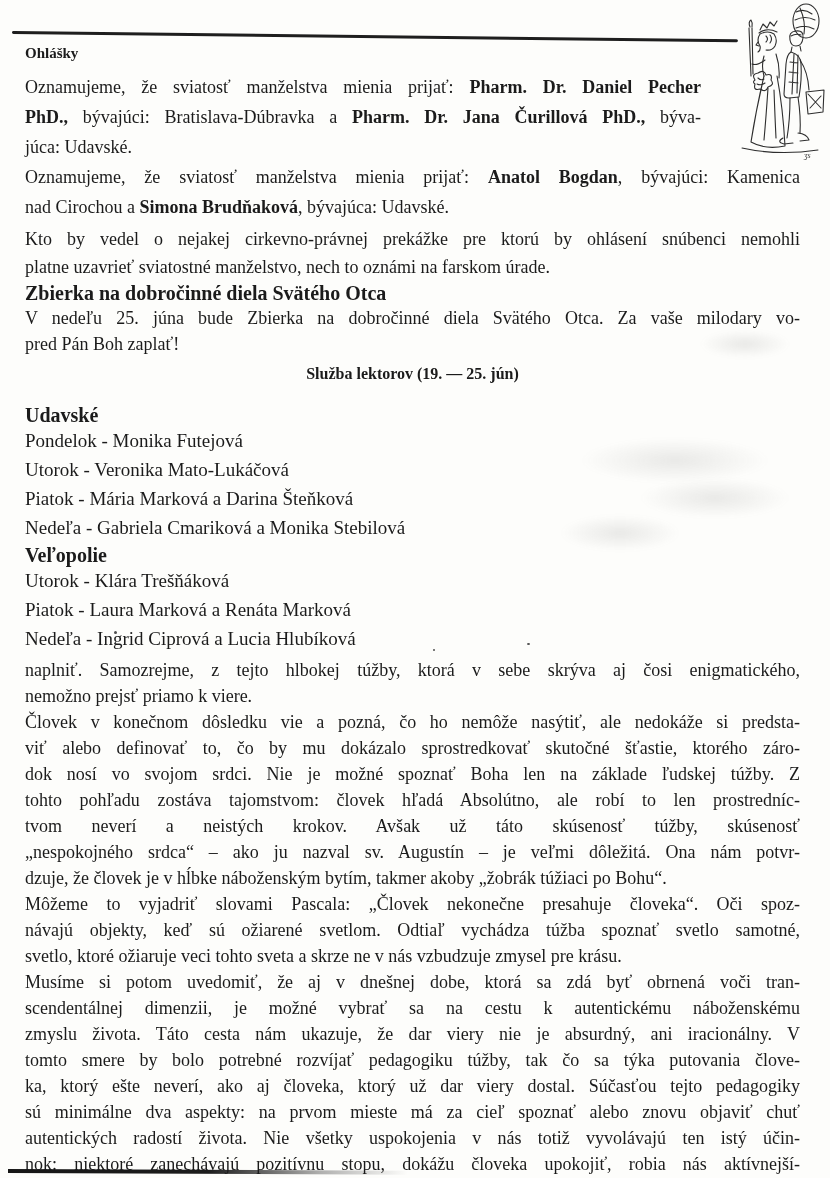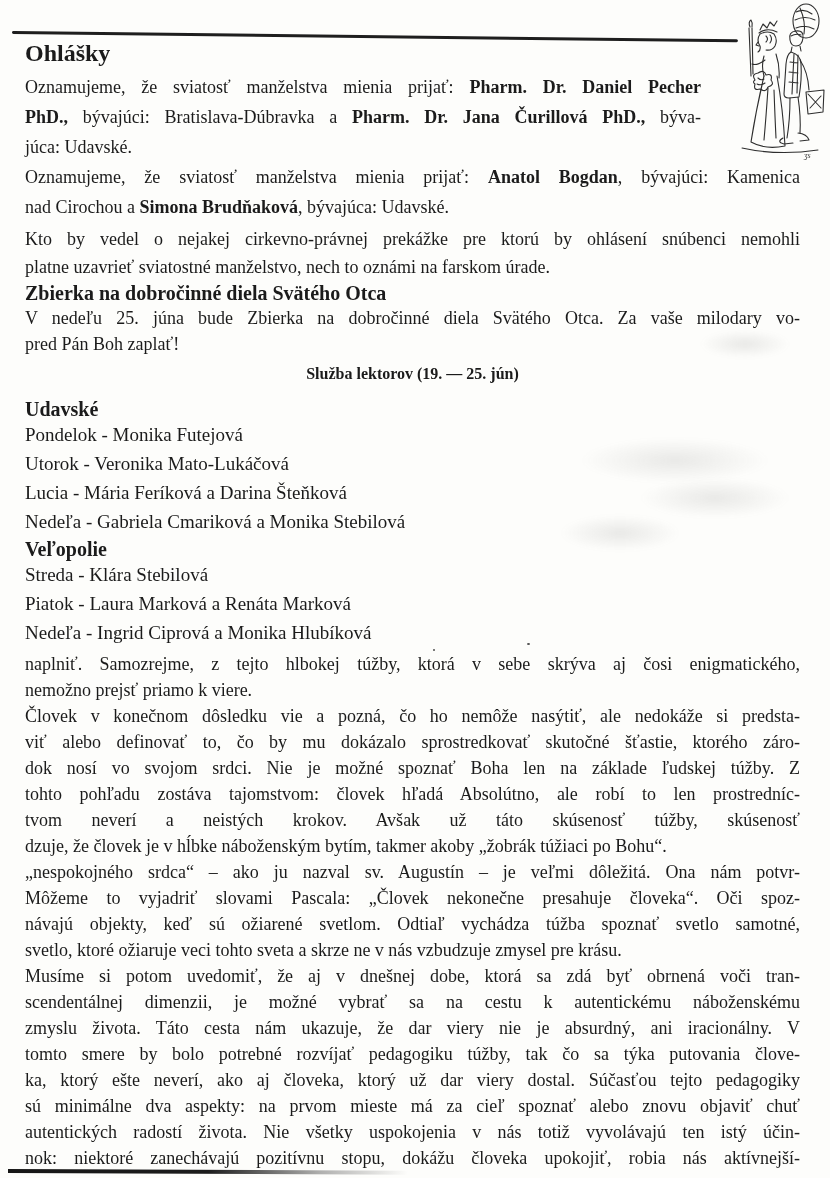--- a/index.html
+++ b/index.html
@@ -18,32 +18,32 @@
     background:#1e1e1e;transform:rotate(0.65deg);transform-origin:left center;
     border-radius:2px;
   }
   .bottom-rule{
     position:absolute;left:8px;top:1169px;width:400px;height:4px;
     background:linear-gradient(to right,#161616 0%,#1c1c1c 50%,rgba(30,30,30,.35) 78%,rgba(30,30,30,0) 100%);
     transform:rotate(0.25deg);transform-origin:left center;
   }
   .couple{position:absolute;top:0;right:0;width:92px;height:160px;}
   h1,h2,h3{font-family:inherit;}
-  .h-ohlasky{margin:12px 0 0;font-size:24px;line-height:26px;font-weight:700;}
+  .h-ohlasky{margin:12px 0 0;font-size:15px;line-height:26px;font-weight:700;}
   .para{font-size:18px;}
   .para .tline{line-height:30px;}
   .a1{margin:6px 99px 0 0;}
   .a2{margin-top:0;}
   .a3{margin-top:3px;}
   .a3 .tline{line-height:28px;}
   .h-zbierka{margin:0;font-size:20px;line-height:24px;font-weight:700;}
   .zb{margin-top:0;}
   .zb .tline{line-height:26px;}
   .h-title{margin:4px 0 0;font-size:16px;line-height:26px;font-weight:700;text-align:center;}
-  .h-sub{margin:11px 0 0;font-size:20px;line-height:22px;font-weight:700;}
+  .h-sub{margin:17px 0 0;font-size:20px;line-height:22px;font-weight:700;}
   .h-sub2{margin:2px 0 0;}
   .plist{font-size:19px;}
   .pline{line-height:29px;white-space:nowrap;}
   .article{margin-top:4px;font-size:18px;}
   .article .tline{line-height:26px;}
   .tline{
     text-align:justify;text-align-last:justify;-moz-text-align-last:justify;
     text-justify:inter-word;
   }
   .tline.tlast{text-align-last:left;-moz-text-align-last:left;}
@@ -120,41 +120,41 @@
       <div class="tline"><span>V nedeľu 25. júna bude Zbierka na dobročinné diela Svätého Otca. Za vaše milodary vo-</span></div>
       <div class="tline tlast"><span>pred Pán Boh zaplať!</span></div>
     </div>
 
   <h3 class="h-title">Služba lektorov (19. — 25. jún)</h3>
 
   <h2 class="h-sub">Udavské</h2>
   <div class="plist">
       <div class="pline">Pondelok - Monika Futejová</div>
       <div class="pline">Utorok - Veronika Mato-Lukáčová</div>
-      <div class="pline">Lucia - Mária Feríková a Darina Šteňková</div>
+      <div class="pline">Piatok - Mária Marková a Darina Šteňková</div>
       <div class="pline">Nedeľa - Gabriela Cmariková a Monika Stebilová</div>
     </div>
 
   <h2 class="h-sub h-sub2">Veľopolie</h2>
   <div class="plist">
-      <div class="pline">Streda - Klára Stebilová</div>
+      <div class="pline">Utorok - Klára Trešňáková</div>
       <div class="pline">Piatok - Laura Marková a Renáta Marková</div>
-      <div class="pline">Nedeľa - Ingrid Ciprová a Monika Hlubíková</div>
+      <div class="pline">Nedeľa - Ingrid Ciprová a Lucia Hlubíková</div>
     </div>
 
   <div class="article">
       <div class="tline"><span>naplniť. Samozrejme, z tejto hlbokej túžby, ktorá v sebe skrýva aj čosi enigmatického,</span></div>
       <div class="tline tlast"><span>nemožno prejsť priamo k viere.</span></div>
       <div class="tline"><span>Človek v konečnom dôsledku vie a pozná, čo ho nemôže nasýtiť, ale nedokáže si predsta-</span></div>
       <div class="tline"><span>viť alebo definovať to, čo by mu dokázalo sprostredkovať skutočné šťastie, ktorého záro-</span></div>
       <div class="tline"><span>dok nosí vo svojom srdci. Nie je možné spoznať Boha len na základe ľudskej túžby. Z</span></div>
       <div class="tline"><span>tohto pohľadu zostáva tajomstvom: človek hľadá Absolútno, ale robí to len prostredníc-</span></div>
       <div class="tline"><span>tvom neverí a neistých krokov. Avšak už táto skúsenosť túžby, skúsenosť</span></div>
+      <div class="tline"><span>„nespokojného srdca“ – ako ju nazval sv. Augustín – je veľmi dôležitá. Ona nám potvr-</span></div>
       <div class="tline tlast"><span>dzuje, že človek je v hĺbke náboženským bytím, takmer akoby „žobrák túžiaci po Bohu“.</span></div>
-      <div class="tline"><span>„nespokojného srdca“ – ako ju nazval sv. Augustín – je veľmi dôležitá. Ona nám potvr-</span></div>
       <div class="tline"><span>Môžeme to vyjadriť slovami Pascala: „Človek nekonečne presahuje človeka“. Oči spoz-</span></div>
       <div class="tline"><span>návajú objekty, keď sú ožiarené svetlom. Odtiaľ vychádza túžba spoznať svetlo samotné,</span></div>
       <div class="tline tlast"><span>svetlo, ktoré ožiaruje veci tohto sveta a skrze ne v nás vzbudzuje zmysel pre krásu.</span></div>
       <div class="tline"><span>Musíme si potom uvedomiť, že aj v dnešnej dobe, ktorá sa zdá byť obrnená voči tran-</span></div>
       <div class="tline"><span>scendentálnej dimenzii, je možné vybrať sa na cestu k autentickému náboženskému</span></div>
       <div class="tline"><span>zmyslu života. Táto cesta nám ukazuje, že dar viery nie je absurdný, ani iracionálny. V</span></div>
       <div class="tline"><span>tomto smere by bolo potrebné rozvíjať pedagogiku túžby, tak čo sa týka putovania člove-</span></div>
       <div class="tline"><span>ka, ktorý ešte neverí, ako aj človeka, ktorý už dar viery dostal. Súčasťou tejto pedagogiky</span></div>
       <div class="tline"><span>sú minimálne dva aspekty: na prvom mieste má za cieľ spoznať alebo znovu objaviť chuť</span></div>
       <div class="tline"><span>autentických radostí života. Nie všetky uspokojenia v nás totiž vyvolávajú ten istý účin-</span></div>

